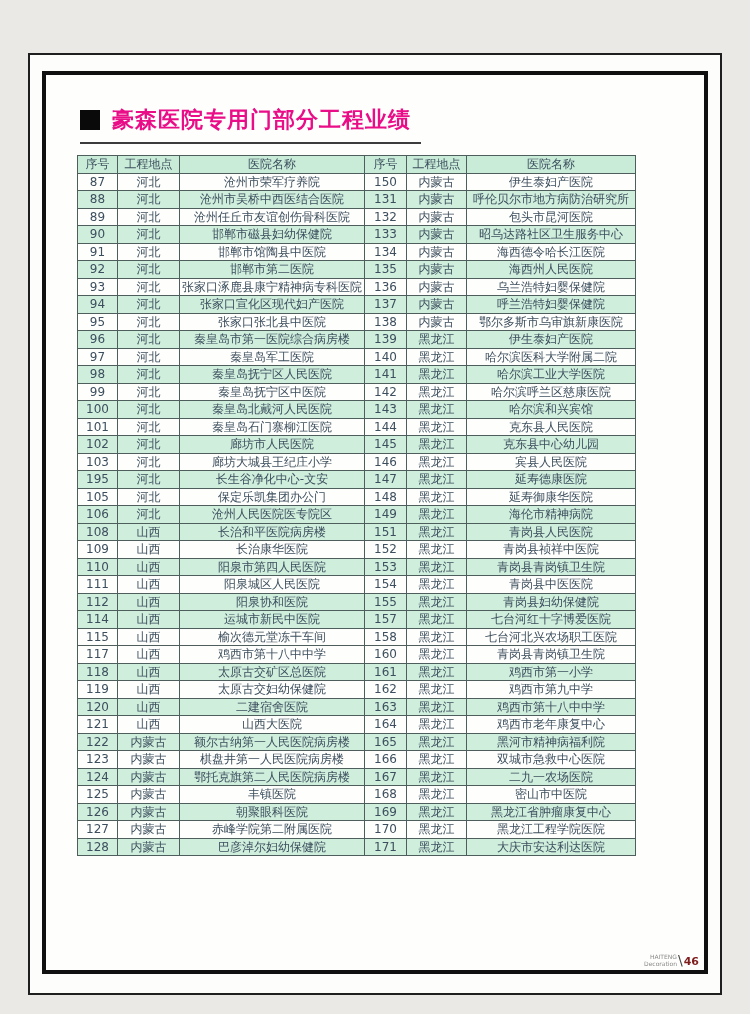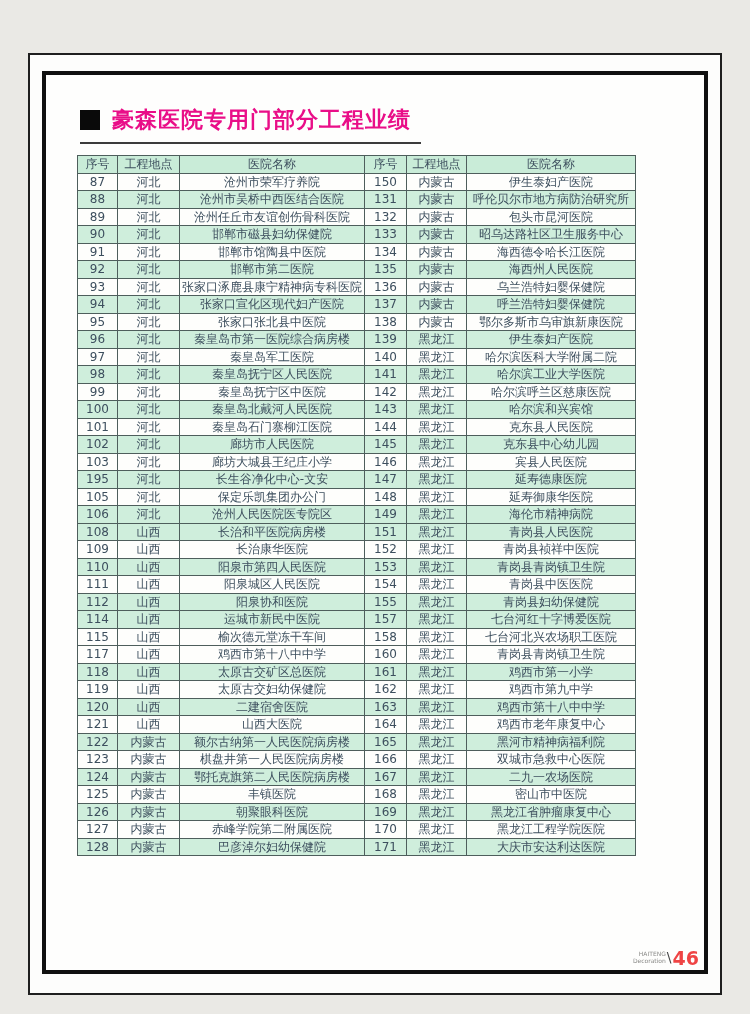--- a/index.html
+++ b/index.html
@@ -100,23 +100,23 @@
     line-height: 1.15;
     color: #8a8a88;
     text-align: right;
   }
   .footer .slash {
     font-size: 14px;
     color: #444;
     transform: translateY(-1px);
   }
   .footer .page-num {
-    font-size: 19px;
+    font-size: 11px;
     font-weight: bold;
-    color: #ef4444;
+    color: #7f1d1d;
   }
 </style>
 </head>
 <body>
 
 <div class="canvas">
   <div class="sheet">
     <div class="frame">
 
       <div class="title-row">

